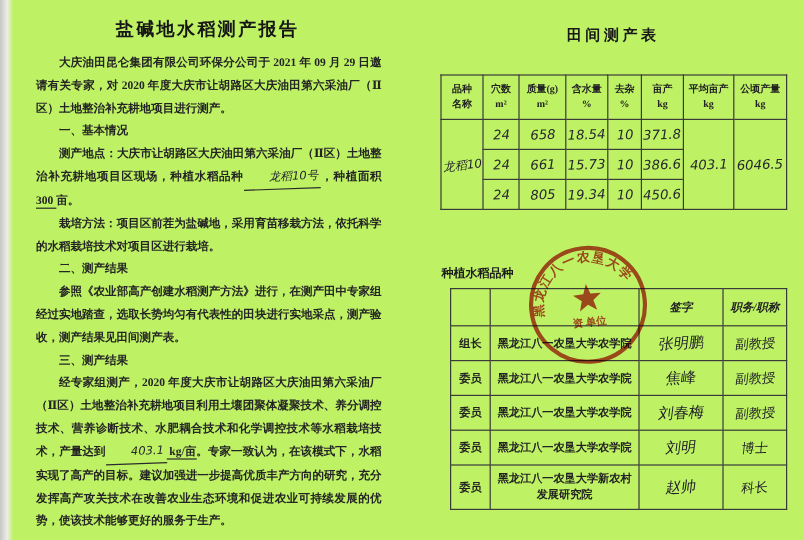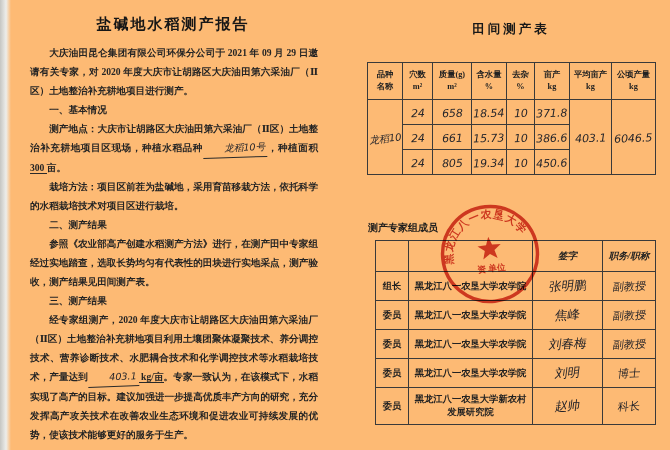--- a/index.html
+++ b/index.html
@@ -3,21 +3,21 @@
 <meta charset="utf-8">
 <style>
   html,body{margin:0;padding:0;}
   body{
     width:670px;height:450px;overflow:hidden;
     font-family:"Liberation Serif","DejaVu Serif",serif;
     background:#ffffff;
   }
   .canvas{
     position:relative;width:670px;height:450px;overflow:hidden;
-    background:#fdba74;color:#1f1f1f;
+    background:#bef264;color:#1f1f1f;
   }
   .scan-edge{
     position:absolute;left:0;top:0;width:11px;height:450px;
     background:linear-gradient(90deg,#c6c6c2,#ededea 55%,rgba(255,255,255,0));
   }
   
   .page-left{position:absolute;left:12px;top:0;width:322px;height:450px;}
   .report-title{
     margin:0;padding-top:15px;text-align:center;
     font-size:15px;font-weight:bold;letter-spacing:2px;color:#161616;
@@ -174,21 +174,21 @@
           <tr>
             <td><span class="hand-num">24</span></td>
             <td><span class="hand-num">805</span></td>
             <td><span class="hand-num">19.34</span></td>
             <td><span class="hand-num">10</span></td>
             <td><span class="hand-num">450.6</span></td>
           </tr>
         </tbody>
     </table>
 
-    <div class="expert-label">测产专家组成员</div>
+    <div class="expert-label">种植水稻品种</div>
 
     <table class="expert" id="expert-table">
       <colgroup>
         <col style="width:33px">
           <col style="width:124px">
           <col style="width:70px">
           <col style="width:53px">
       </colgroup>
       <thead id="expert-thead">
           <tr class="hdr">

